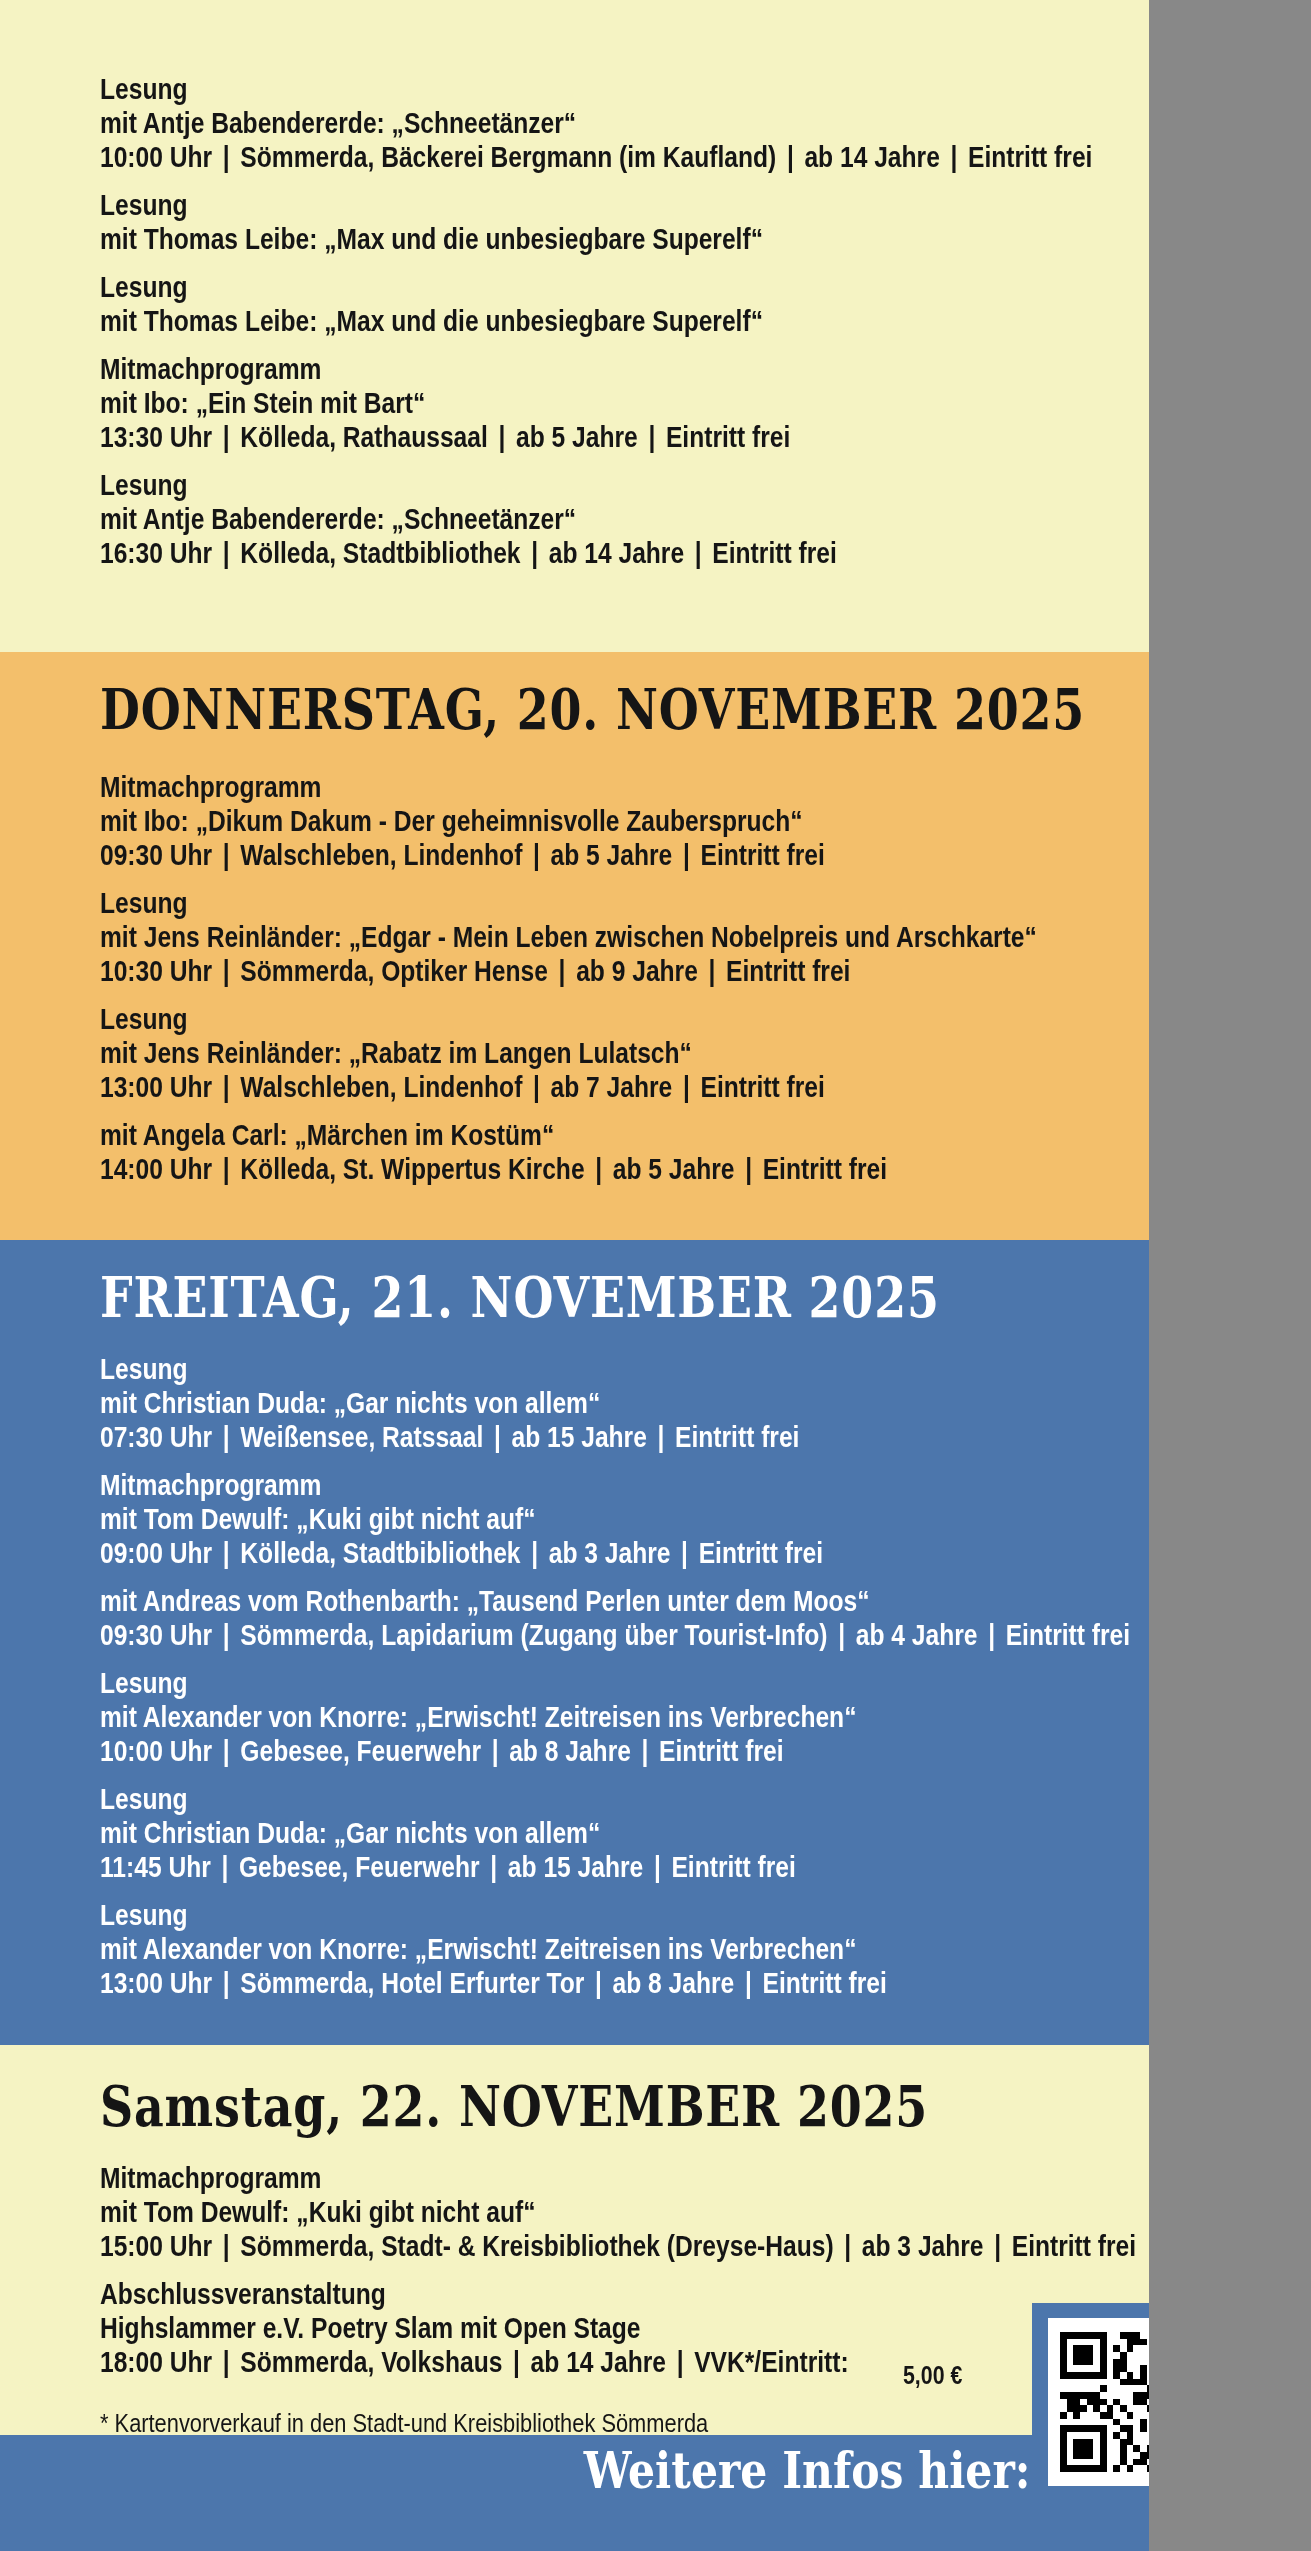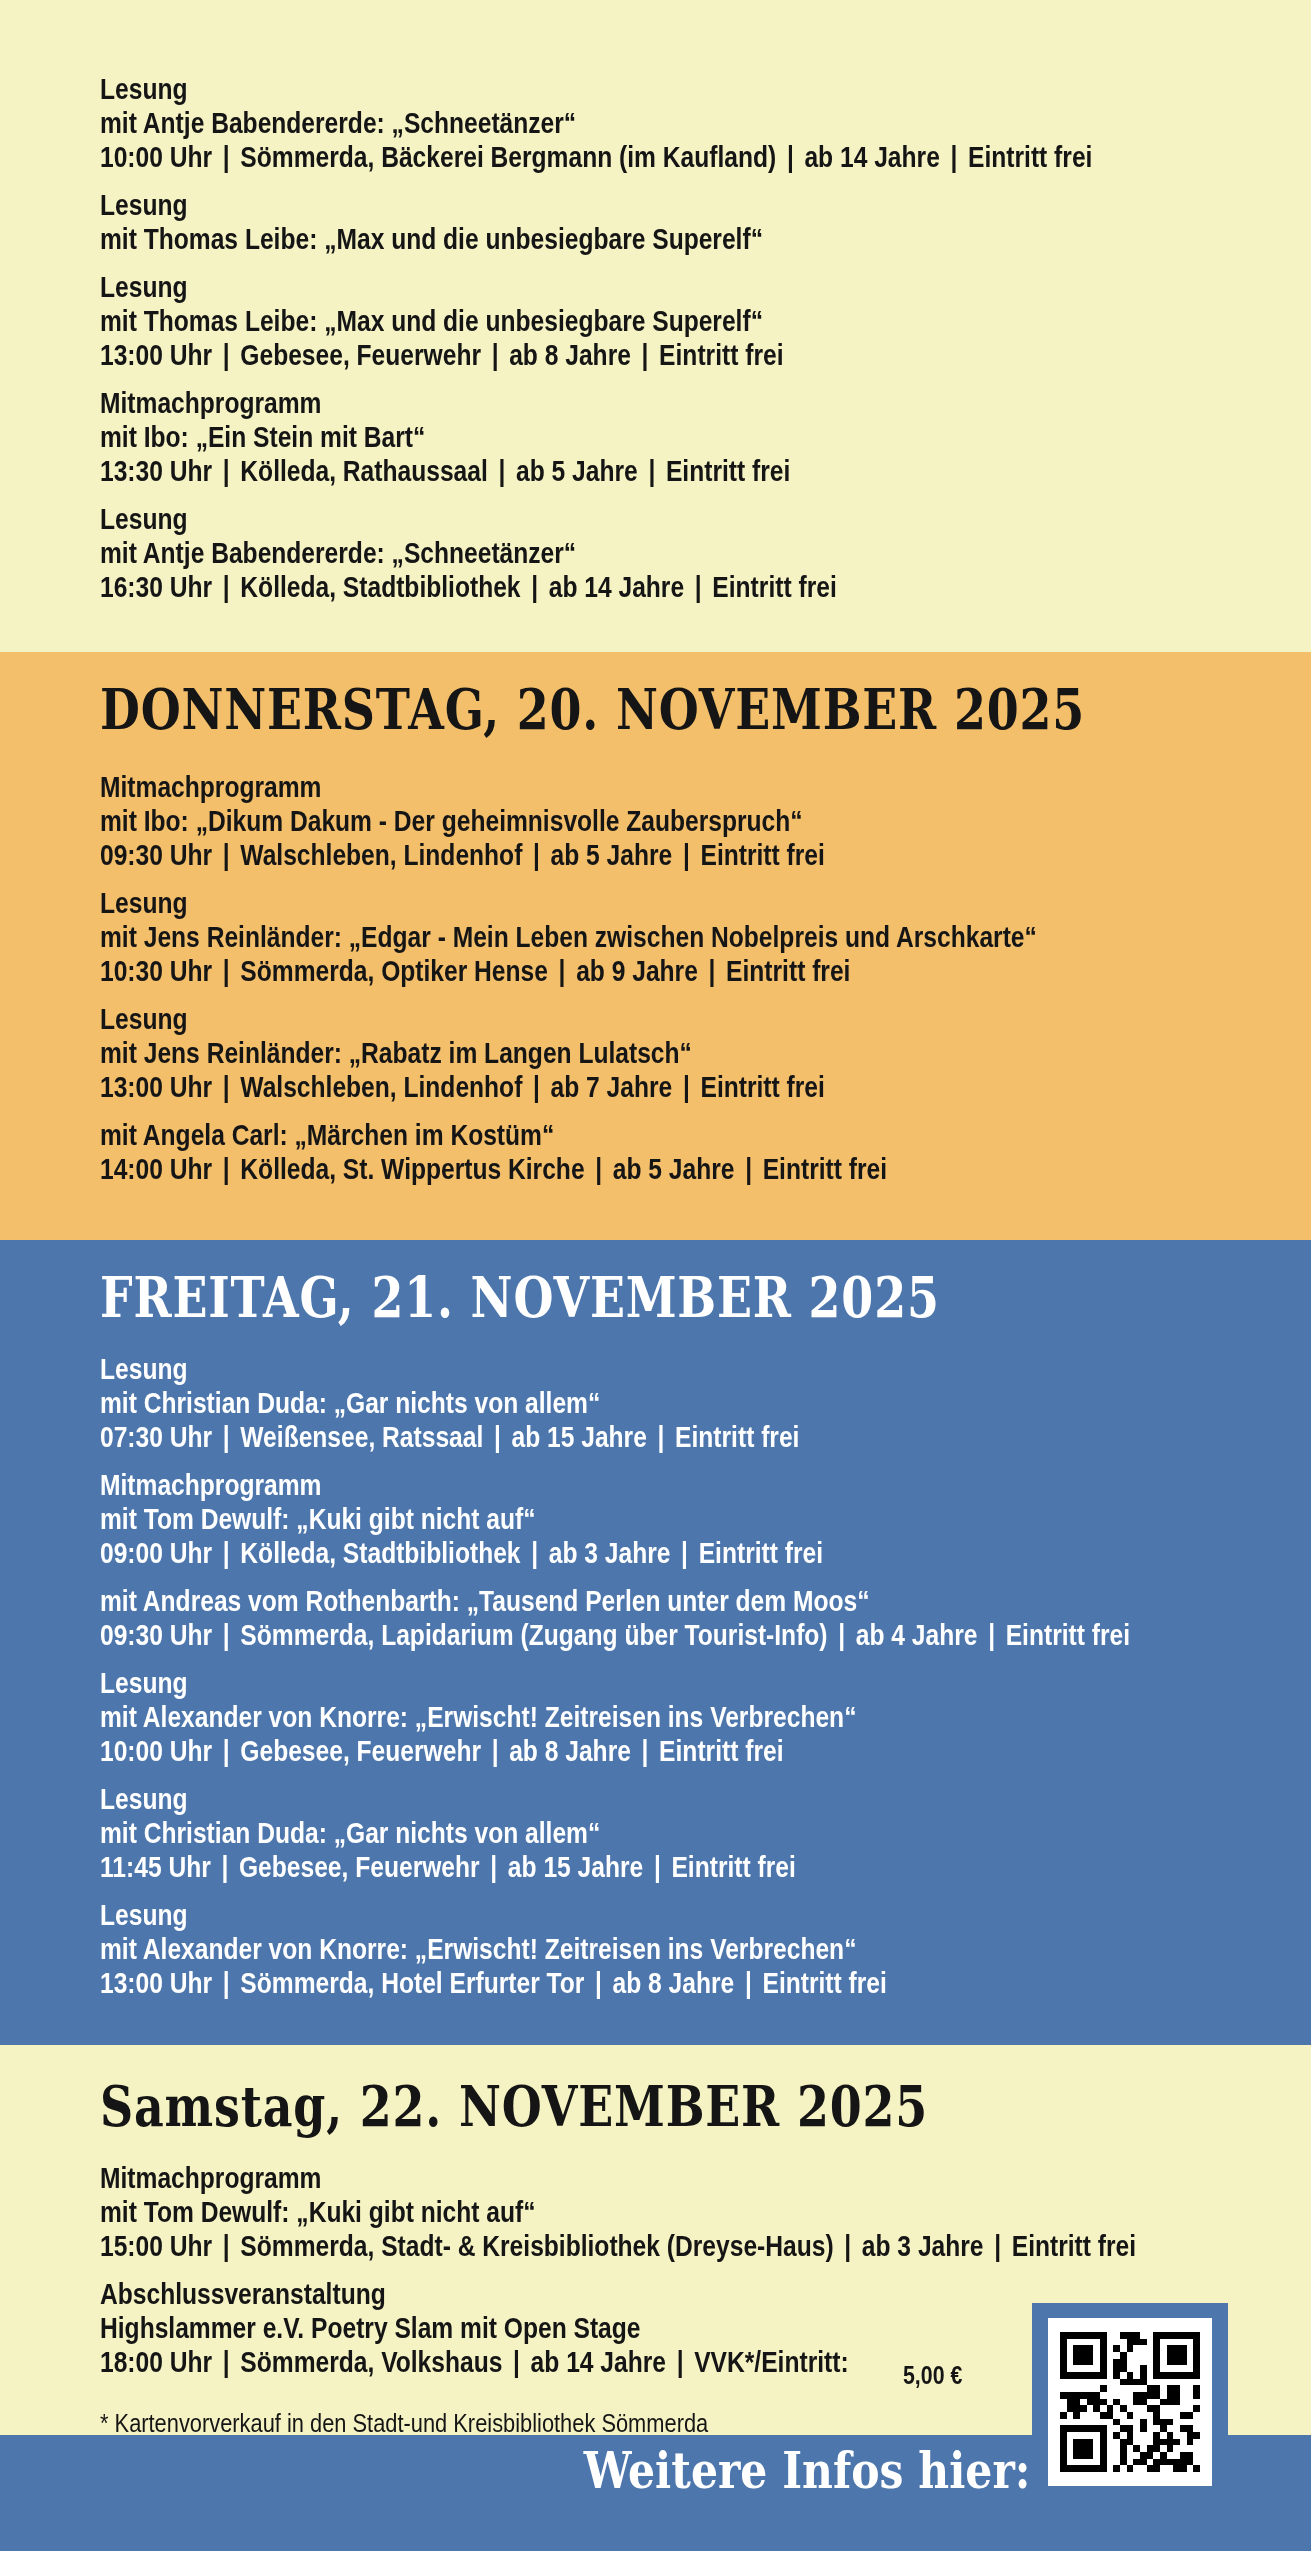--- a/index.html
+++ b/index.html
@@ -1,17 +1,17 @@
 <!DOCTYPE html>
 <html><head>
 <meta charset="utf-8">
 <style>
   html,body{margin:0;padding:0;background:#888;}
   .poster{
-    position:relative; width:1311px; height:2551px; overflow:hidden;
+    position:relative; width:1149px; height:2551px; overflow:hidden;
     font-family:"Liberation Sans", sans-serif; background:#be185d; color:#151515;
   }
   .band{position:absolute; left:0; width:1311px;}
   #section-wed{top:0; height:652px; background:#F5F3C3;}
   #section-thu{top:652px; height:588px; background:#F3BF6B;}
   #section-fri{top:1240px; height:805px; background:#4C76AC; color:#FFFFFF;}
   #section-sat{top:2045px; height:390px; background:#F5F3C3;}
   #footer{top:2435px; height:116px; background:#4C76AC;}
 
   .day-header{
@@ -71,21 +71,20 @@
   </div>
 
   <div class="event">
     <div class="line"><span class="cond">Lesung</span></div>
     <div class="line"><span class="cond">mit Thomas Leibe: „Max und die unbesiegbare Superelf“</span></div>
   </div>
 
   <div class="event">
     <div class="line"><span class="cond">Lesung</span></div>
     <div class="line"><span class="cond">mit Thomas Leibe: „Max und die unbesiegbare Superelf“</span></div>
-    <div class="line"><span class="cond"><span>13:00 Uhr</span><span class="sep">|</span><span>Gebesee, Feuerwehr</span><span class="sep">|</span><span>ab 8 Jahre</span><span class="sep">|</span><span>Eintritt frei</span></span></div>
   </div>
 
   <div class="event">
     <div class="line"><span class="cond">Mitmachprogramm</span></div>
     <div class="line"><span class="cond">mit Ibo: „Ein Stein mit Bart“</span></div>
     <div class="line"><span class="cond"><span>13:30 Uhr</span><span class="sep">|</span><span>Kölleda, Rathaussaal</span><span class="sep">|</span><span>ab 5 Jahre</span><span class="sep">|</span><span>Eintritt frei</span></span></div>
   </div>
 
   <div class="event">
     <div class="line"><span class="cond">Lesung</span></div>

